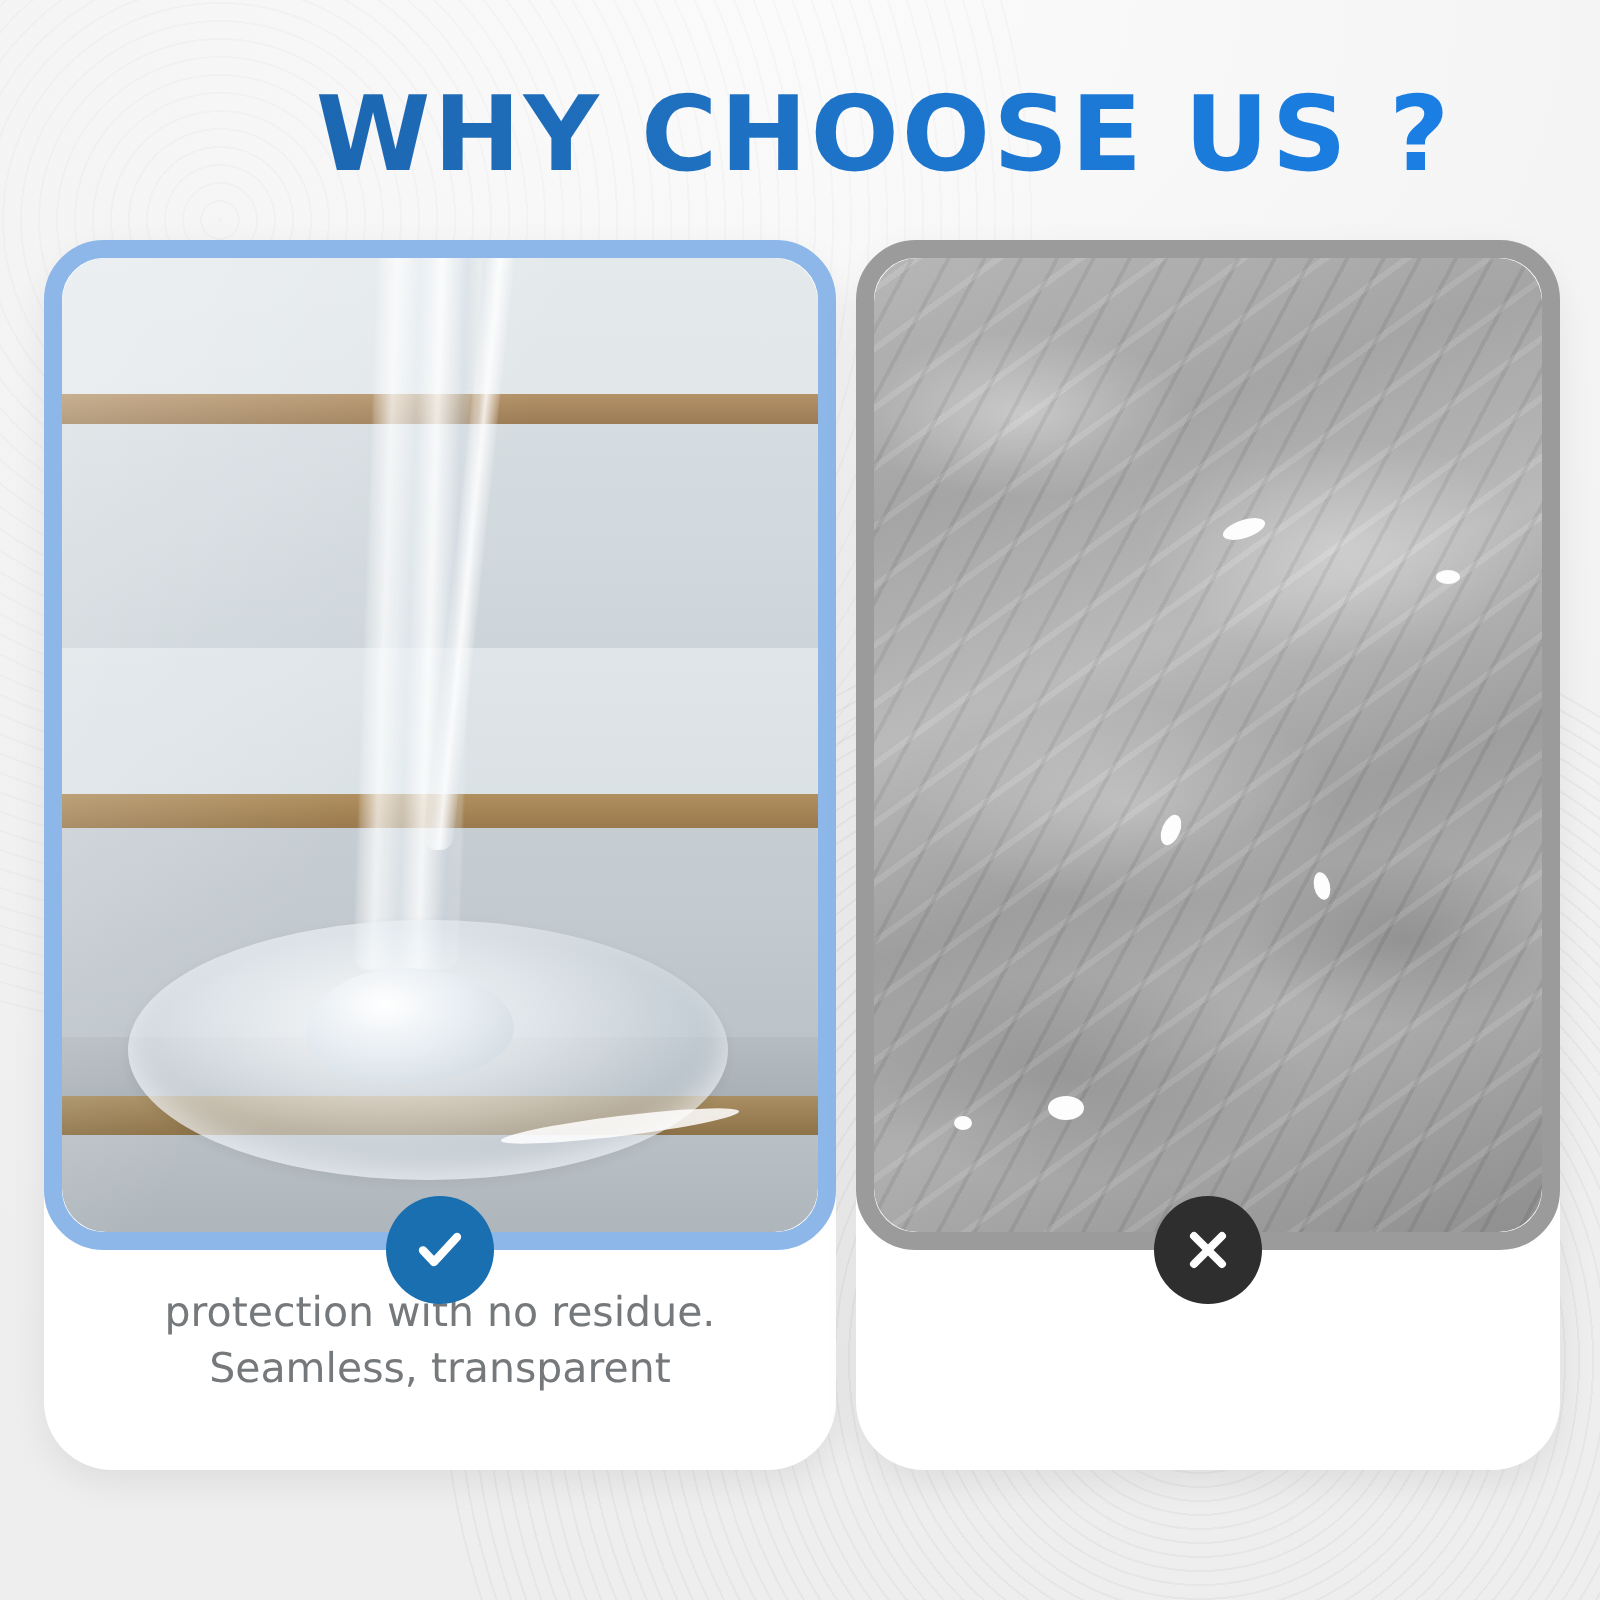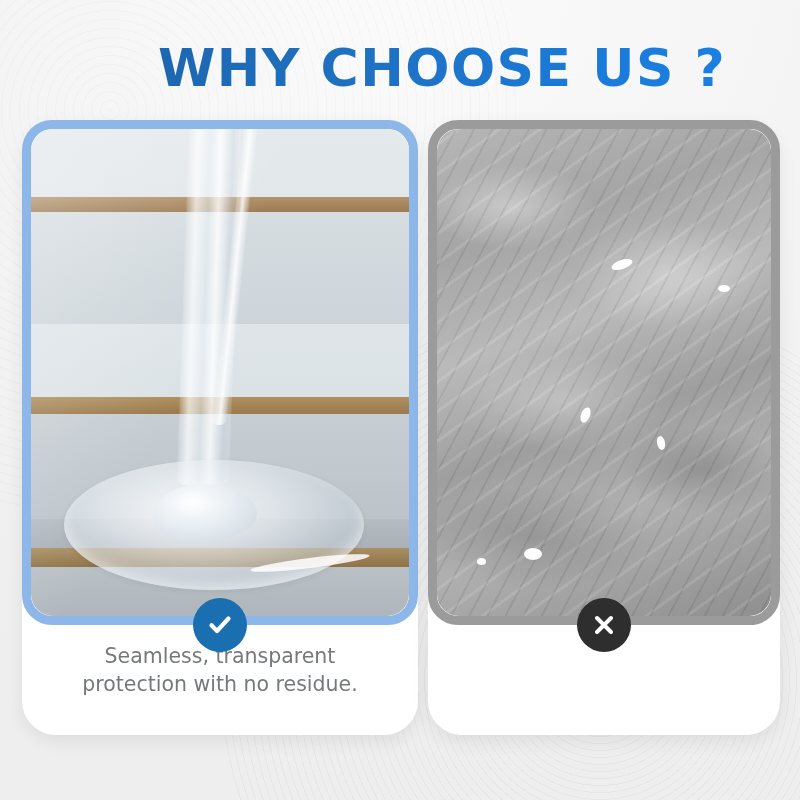--- a/index.html
+++ b/index.html
@@ -197,22 +197,22 @@
       </div>
     </div>
 
     <div class="badge badge-ok">
       <svg width="30" height="30" viewBox="0 0 30 30" aria-hidden="true">
         <path d="M6.5 15.2 L12 21 L23.5 8.5" fill="none" stroke="#ffffff" stroke-width="4.2" stroke-linecap="round" stroke-linejoin="round"></path>
       </svg>
     </div>
 
     <div class="caption">
+      <span class="ln">protection with no residue.</span>
       <span class="ln">Seamless, transparent</span>
-      <span class="ln">protection with no residue.</span>
     </div>
   </div>
 
   <div class="card card-right">
     <div class="panel"></div>
 
     <div class="frame frame-right">
       <div class="photo">
         <div class="turbid"></div>
         <div class="spec s1"></div>

